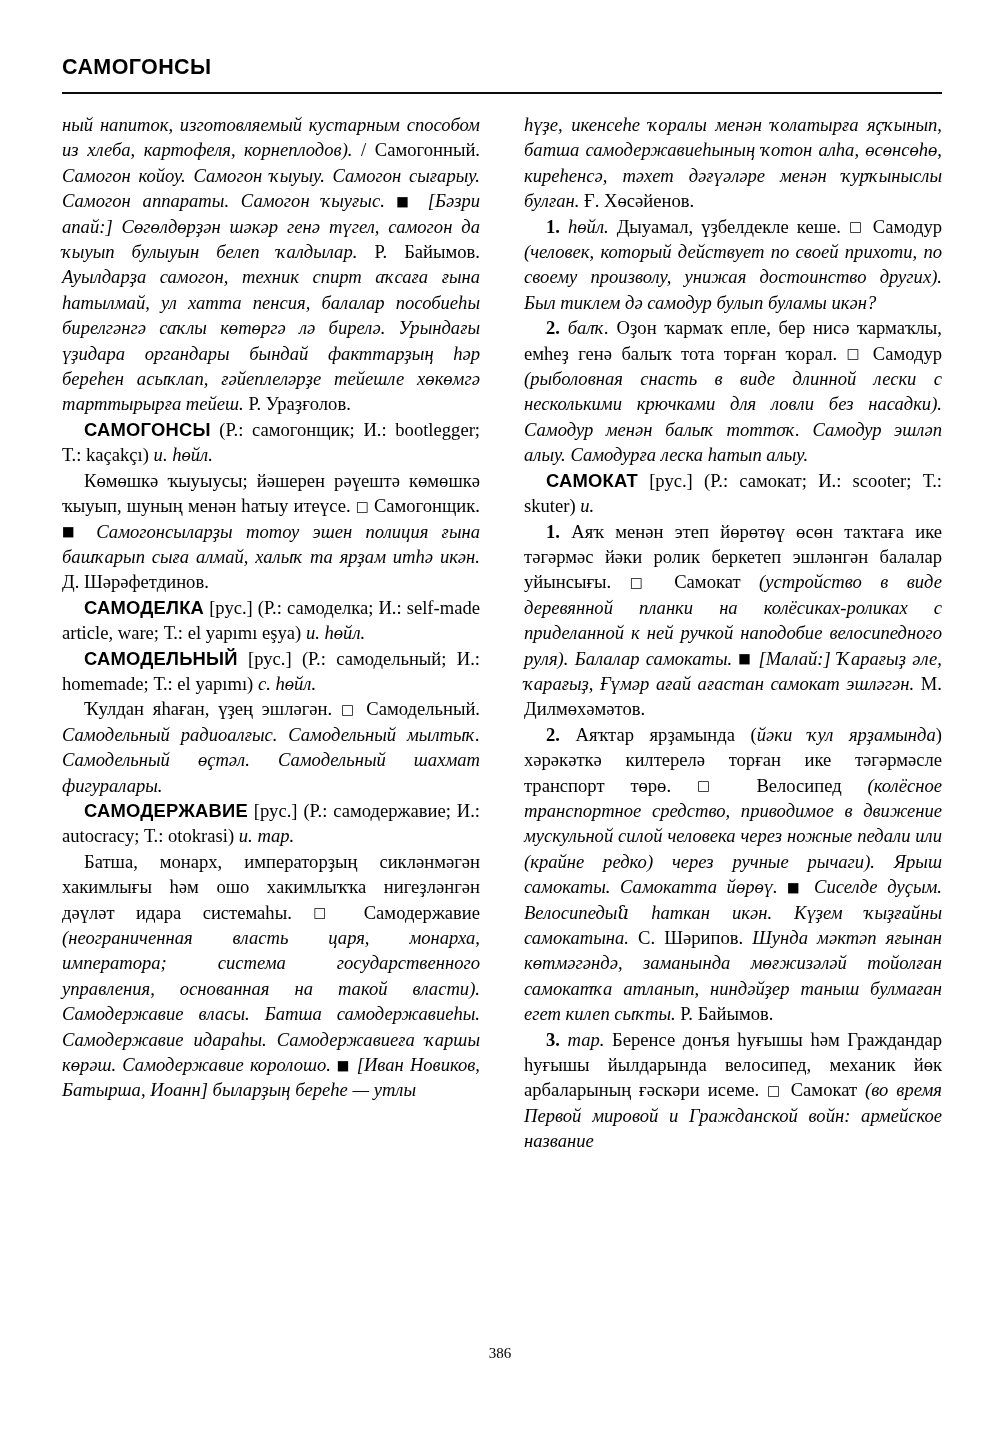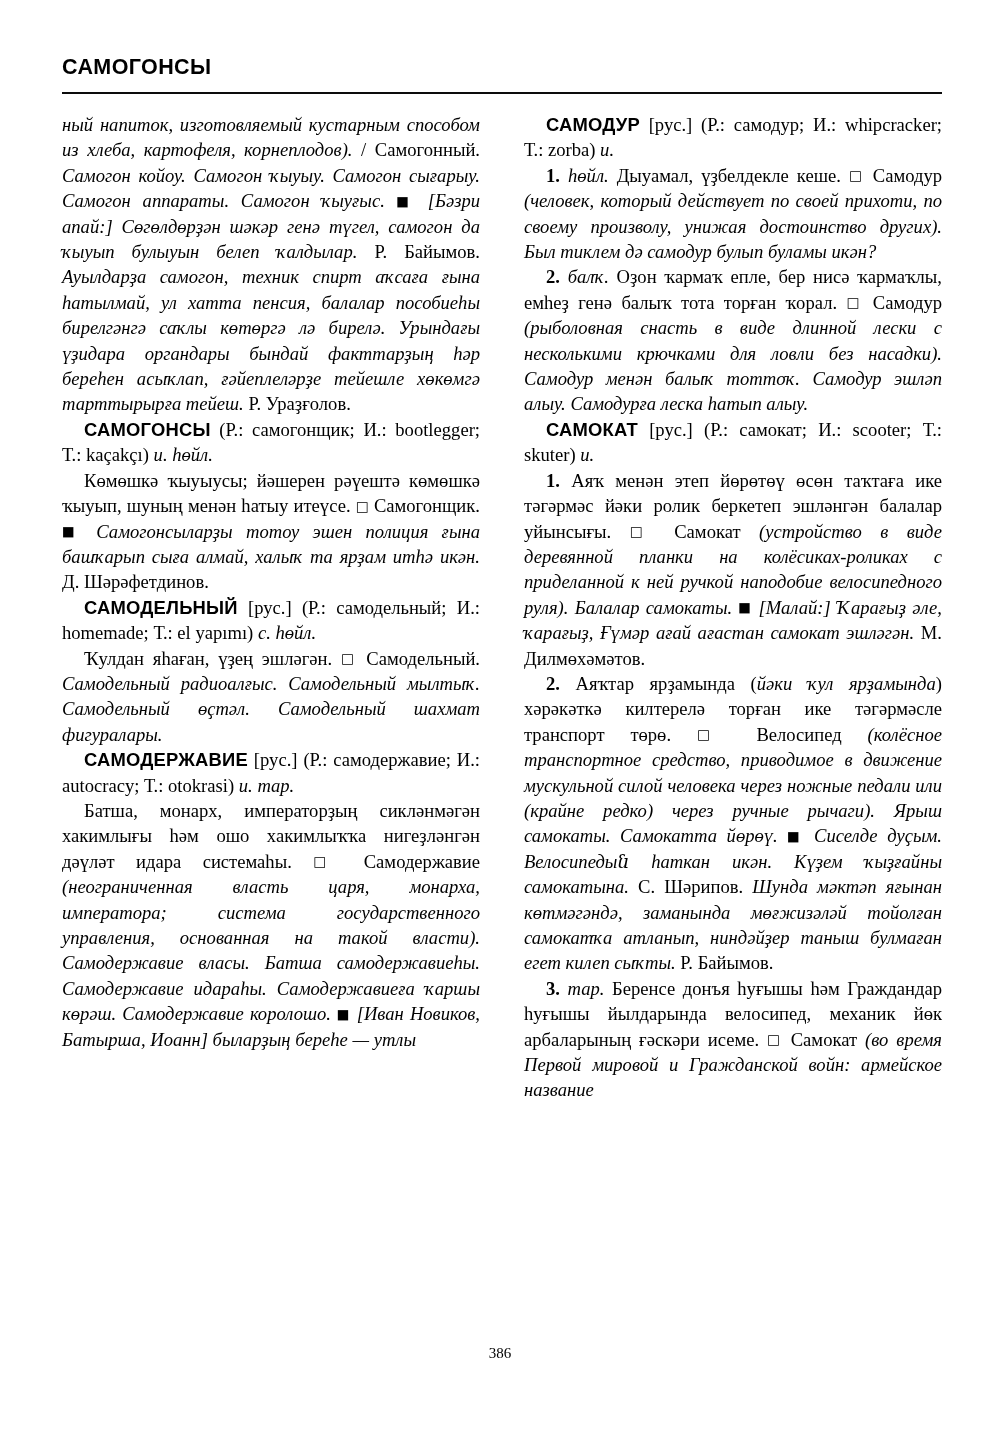--- a/index.html
+++ b/index.html
@@ -111,27 +111,28 @@
     <span class="rh-text">САМОГОНСЫ</span>
   </div>
 
   <div class="rule"></div>
 
   <div class="columns">
     <div class="col" id="col-left">
         <p class="cont"><span class="it">ный напиток, изготовляемый кустарным способом из хлеба, картофеля, корнеплодов).</span><span> / Самогонный. </span><span class="it">Самогон койоу. Самогон ҡыуыу. Самогон сығарыу. Самогон аппараты. Самогон ҡыуғыс.</span><span class="sq-open"> ■ </span><span class="it">[Бәзри апай:] Сөгөлдөрҙән шәкәр генә түгел, самогон да ҡыуып булыуын белеп ҡалдылар.</span><span> Р. Байымов. </span><span class="it">Ауылдарҙа самогон, техник спирт аҡсаға ғына һатылмай, ул хатта пенсия, балалар пособиеһы бирелгәнгә саҡлы көтөргә лә бирелә. Урындағы үҙидара органдары бындай факттарҙың һәр береһен асыҡлап, ғәйеплеләрҙе тейешле хөкөмгә тарттырырға тейеш.</span><span> Р. Ураҙғолов.</span></p>
         <p class="indent"><span class="hw">САМОГОНСЫ</span><span> (Р.: самогонщик; И.: bootlegger; Т.: kaçakçı) </span><span class="it">и. һөйл.</span></p>
         <p class="indent"><span>Көмөшкә ҡыуыусы; йәшерен рәүештә көмөшкә ҡыуып, шуның менән һатыу итеүсе. </span><span class="sq-open">□ </span><span>Самогонщик. </span><span class="sq-open">■ </span><span class="it">Самогонсыларҙы тотоу эшен полиция ғына башҡарып сыға алмай, халыҡ та ярҙам итһә икән.</span><span> Д. Шәрәфетдинов.</span></p>
+        <p class="indent"><span class="hw">САМОДЕЛКА</span><span> [рус.] (Р.: самоделка; И.: self-made article, ware; Т.: el yapımı eşya) </span><span class="it">и. һөйл.</span></p>
         <p class="indent"><span class="hw">САМОДЕЛЬНЫЙ</span><span> [рус.] (Р.: самодельный; И.: homemade; Т.: el yapımı) </span><span class="it">с. һөйл.</span></p>
         <p class="indent"><span>Ҡулдан яһаған, үҙең эшләгән. </span><span class="sq-open">□ </span><span>Самодельный. </span><span class="it">Самодельный радиоалғыс. Самодельный мылтыҡ. Самодельный өҫтәл. Самодельный шахмат фигуралары.</span></p>
         <p class="indent"><span class="hw">САМОДЕРЖАВИЕ</span><span> [рус.] (Р.: самодержавие; И.: autocracy; Т.: otokrasi) </span><span class="it">и. тар.</span></p>
         <p class="indent"><span>Батша, монарх, императорҙың сикләнмәгән хакимлығы һәм ошо хакимлыҡҡа нигеҙләнгән дәүләт идара системаһы. </span><span class="sq-open">□ </span><span>Самодержавие </span><span class="it">(неограниченная власть царя, монарха, императора; система государственного управления, основанная на такой власти). Самодержавие власы. Батша самодержавиеһы. Самодержавие идараһы. Самодержавиеға ҡаршы көрәш. Самодержавие королошо.</span><span class="sq-open"> ■ </span><span class="it">[Иван Новиков, Батырша, Иоанн] быларҙың береһе — утлы</span></p>
       </div>
     <div class="col" id="col-right">
-        <p class="indent"><span class="hw">САМОДУР</span><span> [рус.] (Р.: самодур; И.: whipcracker; Т.: zorba) </span><span class="it">и.</span></p>
+        <p class="cont"><span class="it">һүҙе, икенсеһе ҡоралы менән ҡолатырға яҫҡынып, батша самодержавиеһының ҡотон алһа, өсөнсөһө, киреһенсә, тәхет дәғүәләре менән ҡурҡыныслы булған.</span><span> Ғ. Хөсәйенов.</span></p>
         <p class="indent"><span class="num">1.</span><span class="it"> һөйл.</span><span> Дыуамал, үҙбелдекле кеше. </span><span class="sq-open">□ </span><span>Самодур </span><span class="it">(человек, который действует по своей прихоти, по своему произволу, унижая достоинство других). Был тиклем дә самодур булып буламы икән?</span></p>
         <p class="indent"><span class="num">2.</span><span class="it"> балҡ.</span><span> Оҙон ҡармаҡ епле, бер нисә ҡармаҡлы, емһеҙ генә балыҡ тота торған ҡорал. </span><span class="sq-open">□ </span><span>Самодур </span><span class="it">(рыболовная снасть в виде длинной лески с несколькими крючками для ловли без насадки). Самодур менән балыҡ тоттоҡ. Самодур эшләп алыу. Самодурға леска һатып алыу.</span></p>
         <p class="indent"><span class="hw">САМОКАТ</span><span> [рус.] (Р.: самокат; И.: scooter; Т.: skuter) </span><span class="it">и.</span></p>
         <p class="indent"><span class="num">1.</span><span> Аяҡ менән этеп йөрөтөү өсөн таҡтаға ике тәгәрмәс йәки ролик беркетеп эшләнгән балалар уйынсығы. </span><span class="sq-open">□ </span><span>Самокат </span><span class="it">(устройство в виде деревянной планки на колёсиках-роликах с приделанной к ней ручкой наподобие велосипедного руля). Балалар самокаты.</span><span class="sq-open"> ■ </span><span class="it">[Малай:] Ҡарағыҙ әле, ҡарағыҙ, Ғүмәр ағай ағастан самокат эшләгән.</span><span> М. Дилмөхәмәтов.</span></p>
         <p class="indent"><span class="num">2.</span><span> Аяҡтар ярҙамында (</span><span class="it">йәки ҡул ярҙамында</span><span>) хәрәкәткә килтерелә торған ике тәгәрмәсле транспорт төрө. </span><span class="sq-open">□ </span><span>Велосипед </span><span class="it">(колёсное транспортное средство, приводимое в движение мускульной силой человека через ножные педали или (крайне редко) через ручные рычаги). Ярыш самокаты. Самокатта йөрөү.</span><span class="sq-open"> ■ </span><span class="it">Сиселде дуҫым. Велосипедыն һаткан икән. Күҙем ҡыҙғайны самокатына.</span><span> С. Шәрипов. </span><span class="it">Шунда мәктәп яғынан көтмәгәндә, заманында мөғжизәләй тойолған самокатҡа атланып, ниндәйҙер таныш булмаған егет килеп сыҡты.</span><span> Р. Байымов.</span></p>
         <p class="indent"><span class="num">3.</span><span class="it"> тар.</span><span> Беренсе донъя һуғышы һәм Граждандар һуғышы йылдарында велосипед, механик йөк арбаларының ғәскәри исеме. </span><span class="sq-open">□ </span><span>Самокат </span><span class="it">(во время Первой мировой и Гражданской войн: армейское название</span></p>
       </div>
   </div>
 
   <div class="folio">386</div>

